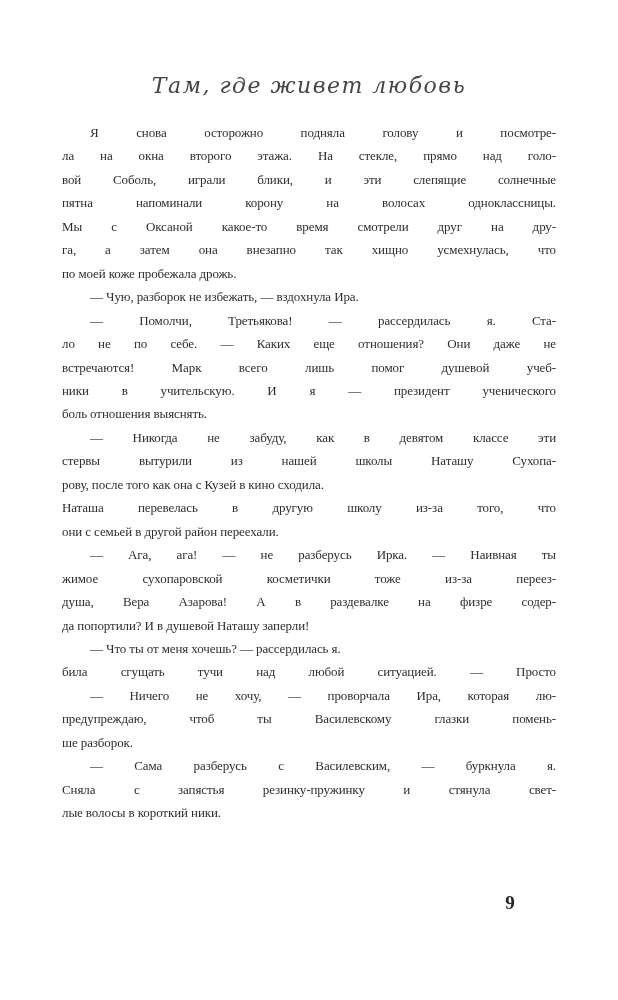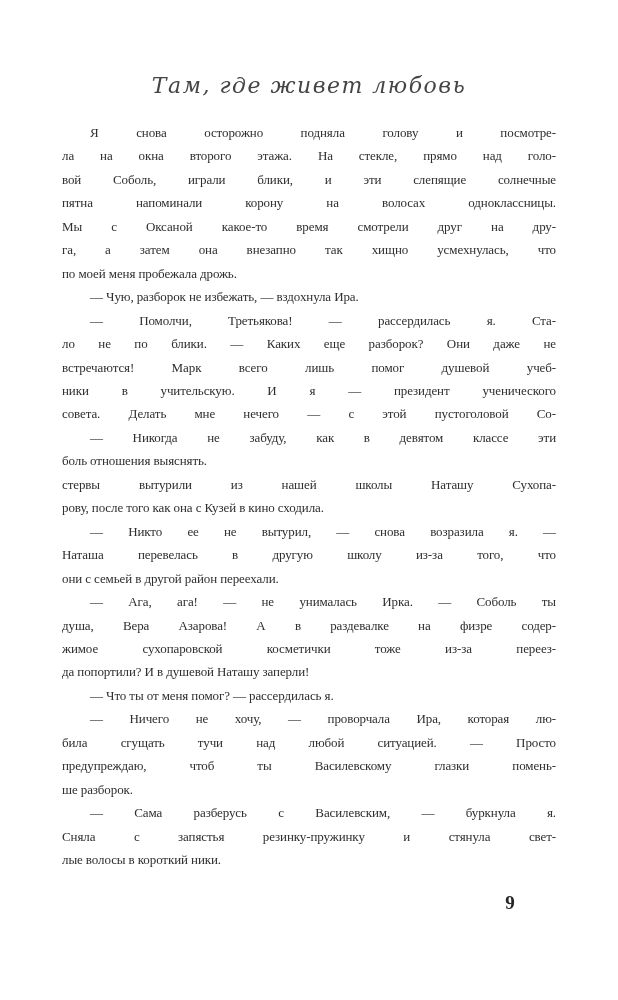--- a/index.html
+++ b/index.html
@@ -61,41 +61,39 @@
 <div class="page">
   <div class="running-header">Там, где живет любовь</div>
 
   <div class="body-text">
       <div class="line first">Я снова осторожно подняла голову и посмотре-</div>
       <div class="line">ла на окна второго этажа. На стекле, прямо над голо-</div>
       <div class="line">вой Соболь, играли блики, и эти слепящие солнечные</div>
       <div class="line">пятна напоминали корону на волосах одноклассницы.</div>
       <div class="line">Мы с Оксаной какое-то время смотрели друг на дру-</div>
       <div class="line">га, а затем она внезапно так хищно усмехнулась, что</div>
-      <div class="line last">по моей меня пробежала дрожь.</div>
+      <div class="line last">по моей коже пробежала дрожь.</div>
       <div class="line first last">— Чую, разборок не избежать, — вздохнула Ира.</div>
       <div class="line first">— Помолчи, Третьякова! — рассердилась я. Ста-</div>
-      <div class="line">ло не по блики. — Каких еще разборок? Они даже не</div>
+      <div class="line">ло не по себе. — Каких еще отношения? Они даже не</div>
       <div class="line">встречаются! Марк всего лишь помог душевой учеб-</div>
       <div class="line">ники в учительскую. И я — президент ученического</div>
-      <div class="line">совета. Делать мне нечего — с этой пустоголовой Со-</div>
+      <div class="line last">боль отношения выяснять.</div>
       <div class="line first">— Никогда не забуду, как в девятом классе эти</div>
-      <div class="line last">боль отношения выяснять.</div>
       <div class="line">стервы вытурили из нашей школы Наташу Сухопа-</div>
       <div class="line last">рову, после того как она с Кузей в кино сходила.</div>
-      <div class="line first">— Никто ее не вытурил, — снова возразила я. —</div>
       <div class="line">Наташа перевелась в другую школу из-за того, что</div>
       <div class="line last">они с семьей в другой район переехали.</div>
-      <div class="line first">— Ага, ага! — не унималась Ирка. — Соболь ты</div>
+      <div class="line first">— Ага, ага! — не разберусь Ирка. — Наивная ты</div>
+      <div class="line">жимое сухопаровской косметички тоже из-за переез-</div>
       <div class="line">душа, Вера Азарова! А в раздевалке на физре содер-</div>
-      <div class="line">жимое сухопаровской косметички тоже из-за переез-</div>
       <div class="line last">да попортили? И в душевой Наташу заперли!</div>
-      <div class="line first last">— Что ты от меня помог? — рассердилась я.</div>
+      <div class="line first last">— Что ты от меня хочешь? — рассердилась я.</div>
+      <div class="line">била сгущать тучи над любой ситуацией. — Просто</div>
       <div class="line first">— Ничего не хочу, — проворчала Ира, которая лю-</div>
-      <div class="line">била сгущать тучи над любой ситуацией. — Просто</div>
       <div class="line">предупреждаю, чтоб ты Василевскому глазки помень-</div>
       <div class="line last">ше разборок.</div>
       <div class="line first">— Сама разберусь с Василевским, — буркнула я.</div>
       <div class="line">Сняла с запястья резинку-пружинку и стянула свет-</div>
       <div class="line last">лые волосы в короткий ники.</div>
     </div>
 
   <div class="page-number">9</div>
 </div>
 

